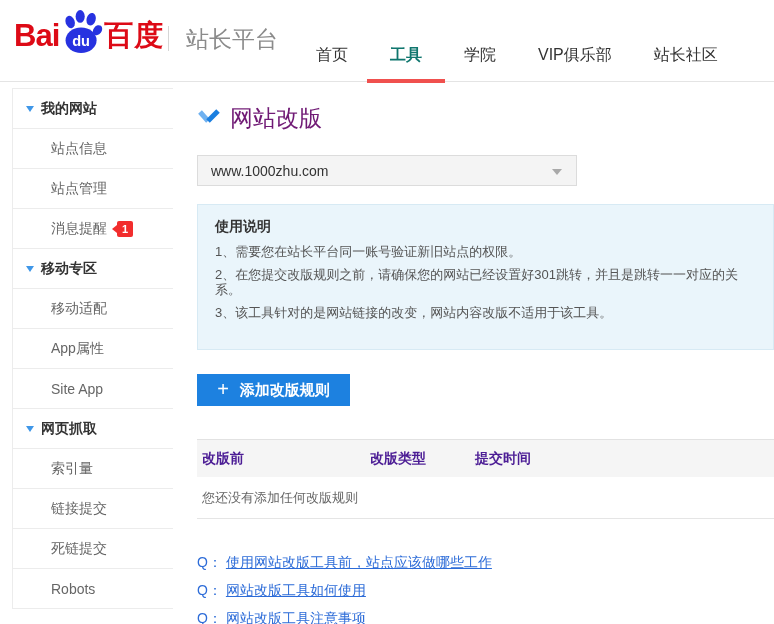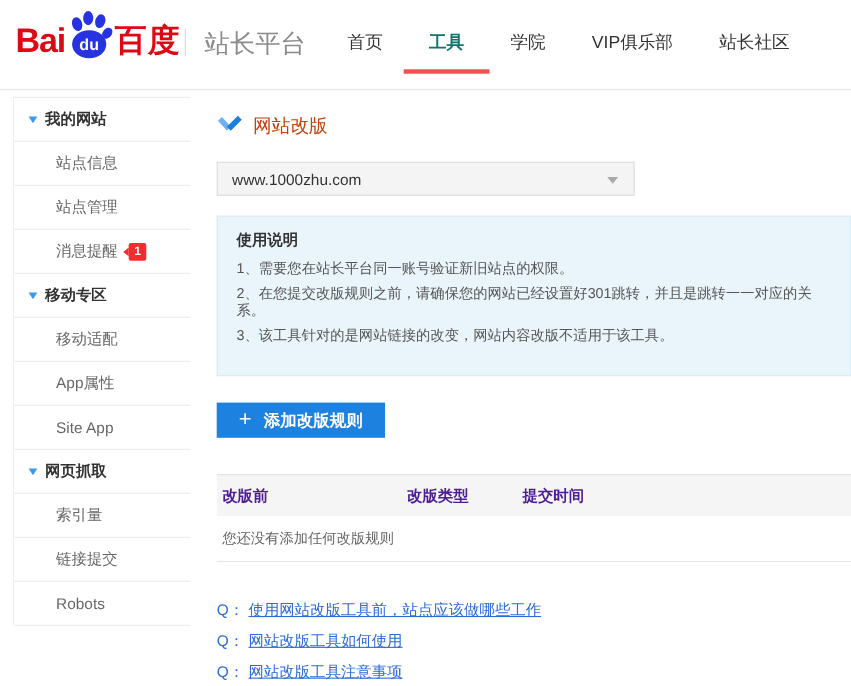--- a/index.html
+++ b/index.html
@@ -9,21 +9,21 @@
   
   .header { position:absolute; top:0; left:0; width:774px; height:82px;
             background:#fff; border-bottom:1px solid #e4e4e4; }
   .logo { position:absolute; left:14px; top:12px; display:flex; align-items:center; cursor:pointer; }
   .logo-bai { color:#dd0a16; font-weight:bold; font-size:31px; letter-spacing:-1px; }
   .logo-paw { margin:0 1px 0 2px; position:relative; top:-2px; }
   .logo-cn  { color:#dd0a16; font-weight:bold; font-size:29px; letter-spacing:1px; }
   .logo-sep { position:absolute; left:168px; top:26px; width:1px; height:25px; background:#d6d6d6; }
   .platform-name { position:absolute; left:186px; top:24px; font-size:23px; color:#8b8b8b; }
 
-  .nav { position:absolute; left:316px; top:29px; display:flex; gap:42px; list-style:none; }
+  .nav { position:absolute; left:316px; top:45px; display:flex; gap:42px; list-style:none; }
   .nav-item { font-size:16px; color:#333; cursor:pointer; white-space:nowrap; }
   .nav-item.active { font-weight:bold; color:#0f766e; position:relative; }
   .nav-item.active .tab-underline { position:absolute; left:50%; transform:translateX(-50%);
             bottom:-17px; width:78px; height:4px; background:#f0504e; }
 
   
   .sidebar { position:absolute; left:12px; top:88px; width:161px;
              border-left:1px solid #ececec; border-top:1px solid #ececec; list-style:none; }
   .side-row { height:40px; border-bottom:1px solid #ececec; display:flex; align-items:center;
               font-size:14px; color:#666; padding-left:38px; cursor:pointer; background:#fff; }
@@ -32,21 +32,21 @@
                 border-top:6px solid #3f97e8; margin-right:7px; flex:none; }
   .badge { background:#f22d2d; color:#fff; font-size:11px; font-weight:bold; line-height:14px;
            padding:1px 5px; border-radius:2px; margin-left:10px; position:relative; }
   .badge-arrow { position:absolute; left:-5px; top:50%; margin-top:-4px; width:0; height:0;
            border-right:5px solid #f22d2d; border-top:4px solid transparent; border-bottom:4px solid transparent; }
 
   
   .main { position:absolute; left:197px; top:88px; width:577px; }
 
   .page-title-row { display:flex; align-items:center; margin-top:15px; }
-  .page-title { font-size:17px; color:#c2410c; margin-left:9px; }
+  .page-title { font-size:23px; color:#701a75; margin-left:9px; }
 
   .site-select { margin-top:21px; width:380px; height:31px; background:#f4f4f4;
                  border:1px solid #dcdcdc; display:flex; align-items:center;
                  padding:0 13px; font-size:14px; color:#333; position:relative; cursor:pointer; }
   .select-caret { position:absolute; right:14px; top:13px; width:0; height:0;
                  border-left:5px solid transparent; border-right:5px solid transparent;
                  border-top:6px solid #a9a9a9; }
 
   .info-box { margin-top:18px; width:577px; background:#eaf5fb; border:1px solid #d7eaf4;
               padding:13px 17px 29px; }
@@ -145,20 +145,23 @@
     <span class="caret-down"></span>
     <span>网页抓取</span>
   </li>
   <li class="side-row">
     <span>索引量</span>
   </li>
   <li class="side-row">
     <span>链接提交</span>
   </li>
   <li class="side-row">
+    <span>死链提交</span>
+  </li>
+  <li class="side-row">
     <span>Robots</span>
   </li>
 </ul>
 
 <div class="main">
 
   <div class="page-title-row">
     <span>
       <svg width="24" height="17" viewBox="0 0 24 17">
         <polyline points="3,4 11,13" stroke="#6fb1f0" stroke-width="5" fill="none"></polyline>

